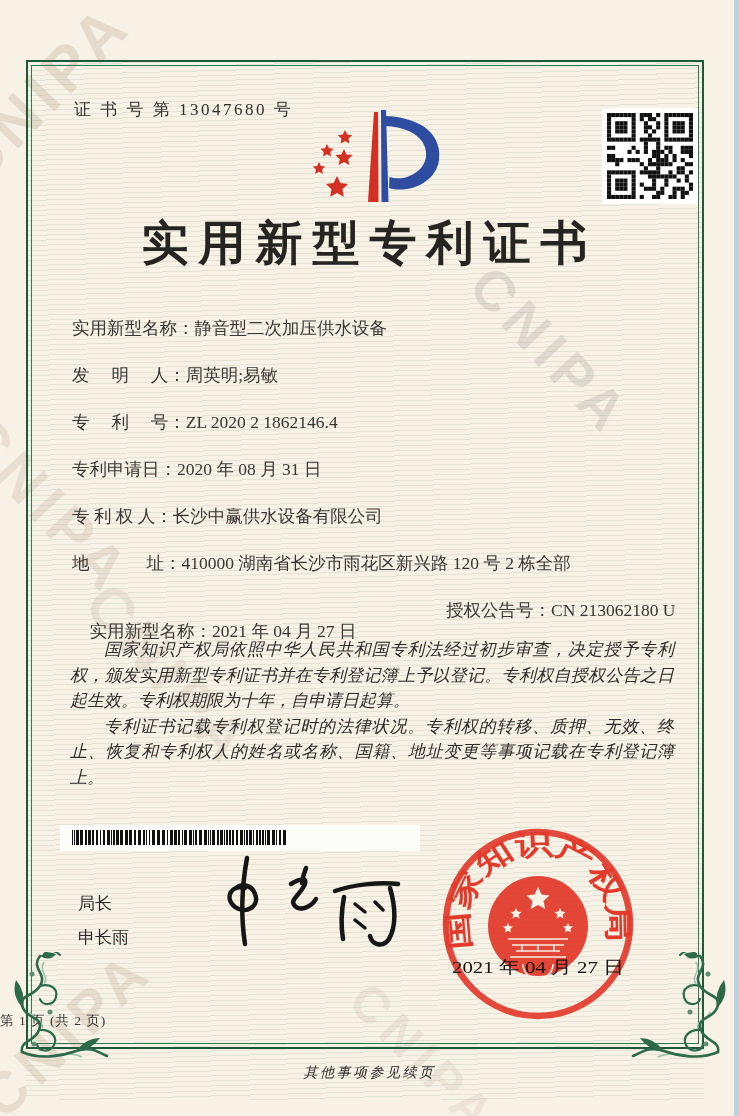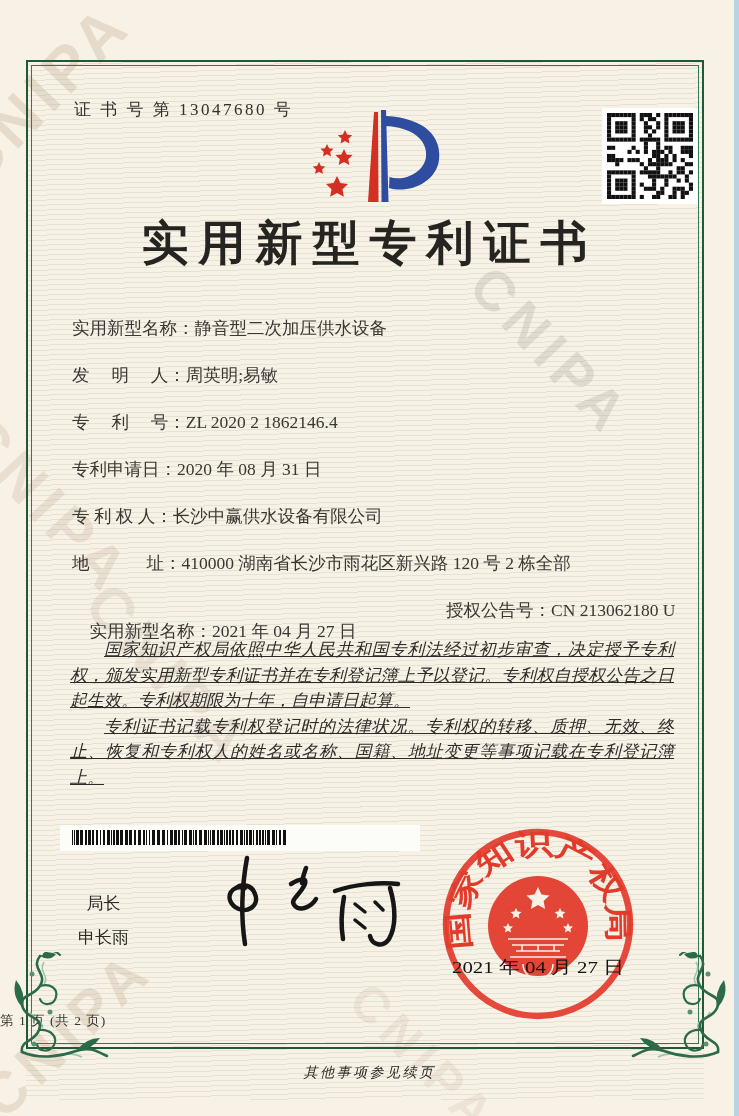--- a/index.html
+++ b/index.html
@@ -25,27 +25,27 @@
   .qr{position:absolute;left:602px;top:108px;background:#ffffff;padding:5px;line-height:0;}
   .title{position:absolute;left:0;width:100%;top:212px;text-align:center;
      font-size:47px;font-weight:bold;letter-spacing:10px;color:#262420;}
 
   .frow{position:absolute;left:72px;white-space:pre;font-size:17.5px;color:#3a3733;width:600px;}
   .fr0{top:316px}.fr1{top:363px}.fr2{top:410px}.fr3{top:457px}.fr4{top:504px}.fr5{top:551px}.fr6{top:598px}
   .grant-no{position:absolute;left:338px;top:0;white-space:pre;margin-left:36px;}
 
   .body-text{position:absolute;left:70px;top:637px;width:604px;font-size:17px;line-height:25.5px;
      color:#2e2b28;font-style:italic;text-align:justify;}
-  .body-text p{margin:0;text-indent:2em;text-decoration:underline;}
+  .body-text p{margin:0;text-indent:2em;}
 
   .barcode-box{position:absolute;left:60px;top:825px;width:360px;height:26px;background:#fcfcf8;}
   .barcode-box svg{position:absolute;left:12px;top:5px;}
 
   .signer{position:absolute;left:78px;top:887px;font-size:17px;color:#2c2a27;line-height:34px;
-     font-family:"Liberation Sans","DejaVu Sans",sans-serif;text-align:center;}
+     font-family:"Liberation Sans","DejaVu Sans",sans-serif;}
   .signature{position:absolute;left:185px;top:850px;}
   .seal{position:absolute;left:438px;top:826px;}
 
   .page-no{position:absolute;left:0;width:100%;top:1012px;font-size:13.5px;
      color:#3a3733;letter-spacing:1px;white-space:pre;}
   .footer-note{position:absolute;left:0;width:100%;top:1064px;text-align:center;font-size:14px;
      color:#2e2b28;font-style:italic;letter-spacing:2.5px;}
 
   .orn{position:absolute;}
   .orn-left{left:10px;top:952px;}

